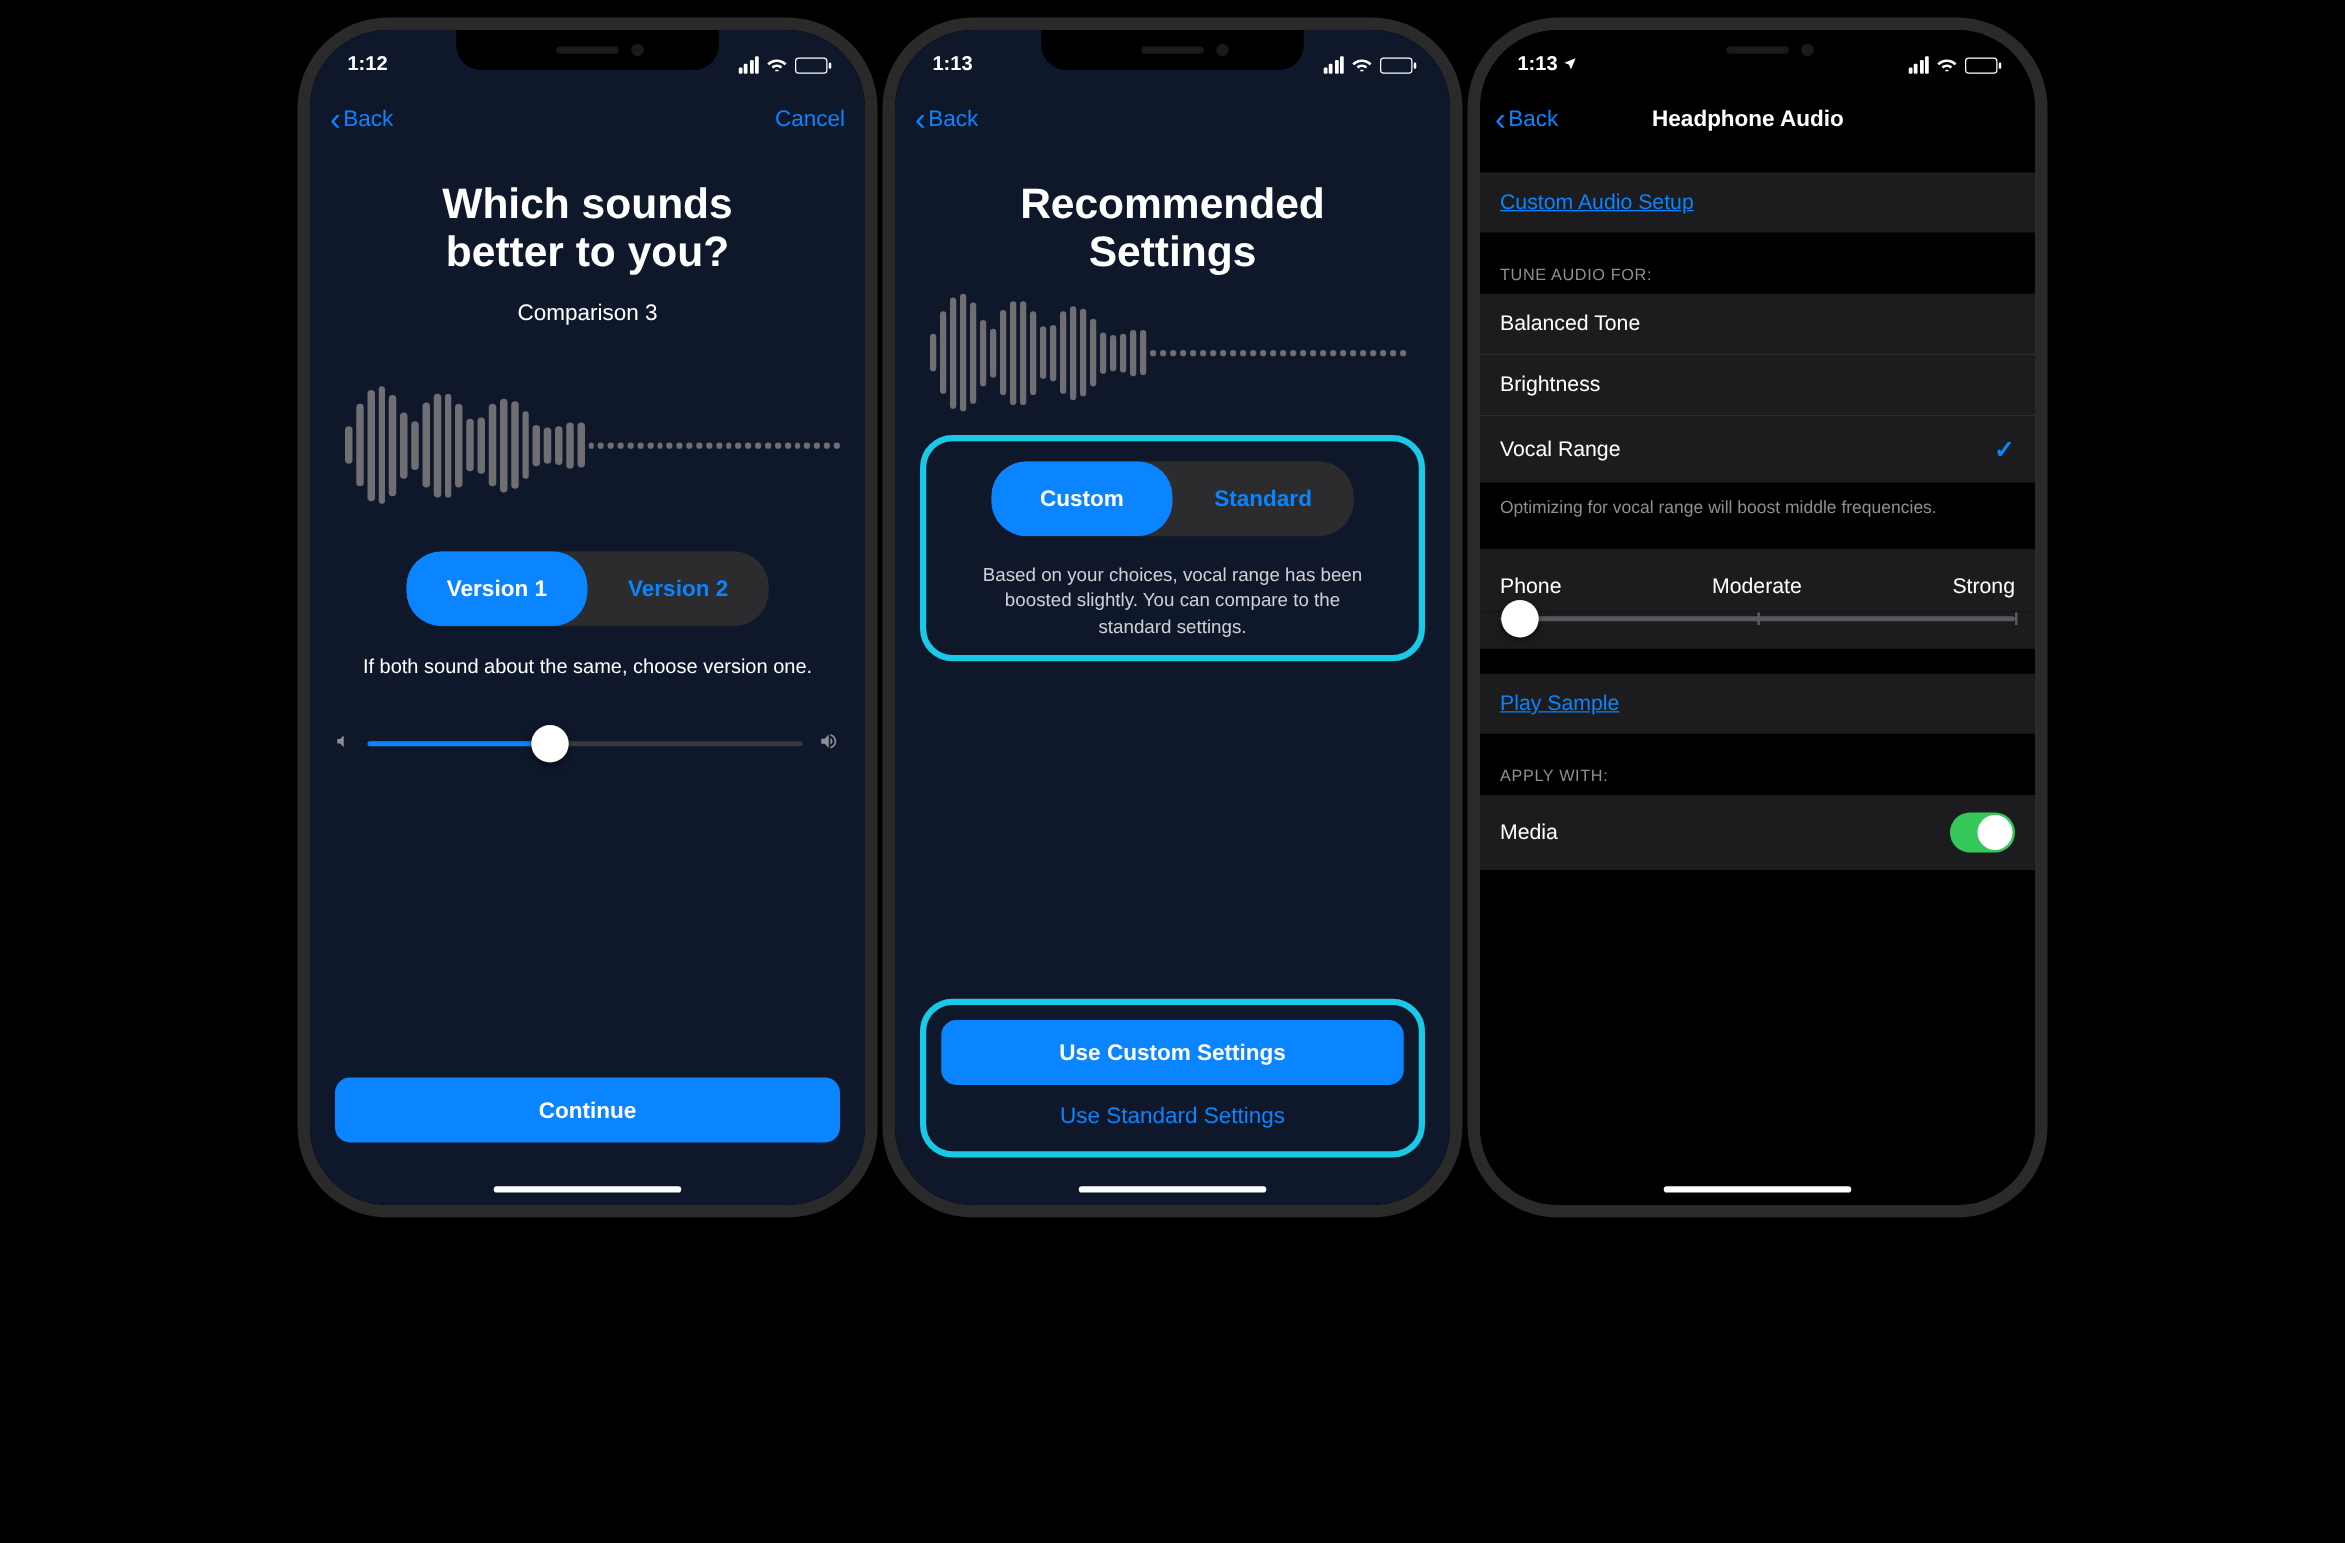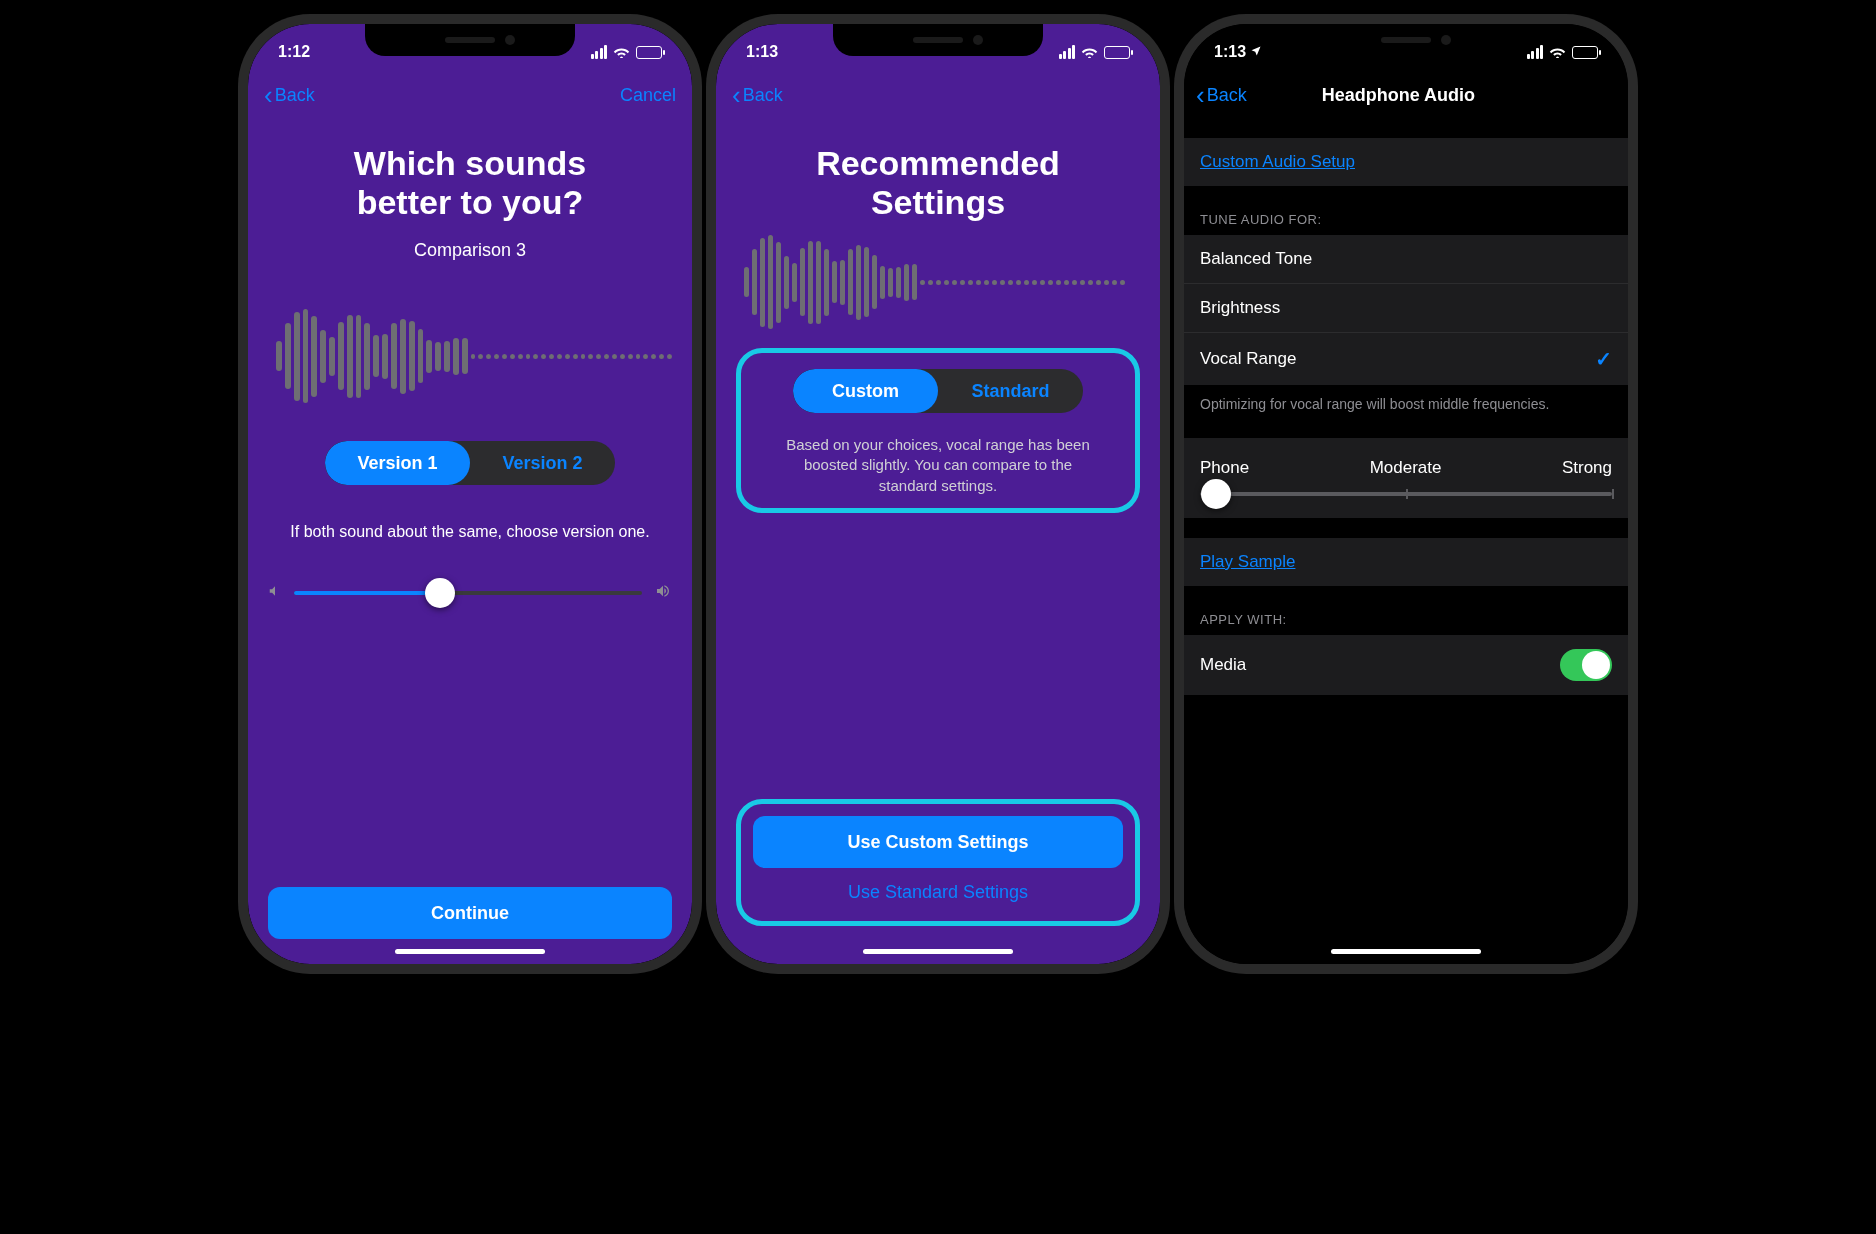--- a/index.html
+++ b/index.html
@@ -35,21 +35,21 @@
     display:flex;
     justify-content:center;
     align-items:center;
     gap: 50px;
   }
   .notch::before { content:""; width:50px; height:6px; background:#1a1a1a; border-radius:3px; }
   .notch::after { content:""; width:10px; height:10px; background:#1a1a1a; border-radius:50%; position:absolute; right:60px;}
   .screen {
     position: absolute;
     inset: 0;
-    background: #4c1d95;
+    background: #0f172a;
     color: #fff;
     display: flex;
     flex-direction: column;
     border-radius: 62px;
     overflow: hidden;
   }
   .status-bar {
     height: 48px;
     display: flex;
     justify-content: space-between;
@@ -113,24 +113,24 @@
     width:6px;
     background:#6e6e73;
     border-radius:3px;
   }
   .waveform.small { height:100px; margin-top:10px; }
   .waveform.small span { width:5px; }
 
   .seg-control {
     display:flex;
     width: 290px;
-    margin: 20px auto 14px;
+    margin: 20px auto 0;
     background:#2c2c2e;
     border-radius: 28px;
-    height:44px;
+    height:60px;
     overflow:hidden;
   }
   .seg-control .seg {
     flex:1;
     display:flex;
     align-items:center;
     justify-content:center;
     font-size:18px;
     font-weight:600;
     color:#0a84ff;
@@ -172,21 +172,21 @@
     background:#0a84ff;
     color:#fff;
     font-size:18px;
     font-weight:600;
     border-radius:12px;
     height:52px;
     display:flex;
     align-items:center;
     justify-content:center;
     margin-top: auto;
-    margin-bottom: 25px;
+    margin-bottom: 50px;
   }
   .home-indicator {
     position:absolute;
     bottom:10px;
     left:50%;
     transform:translateX(-50%);
     width:150px;
     height:5px;
     background:#fff;
     border-radius:3px;

